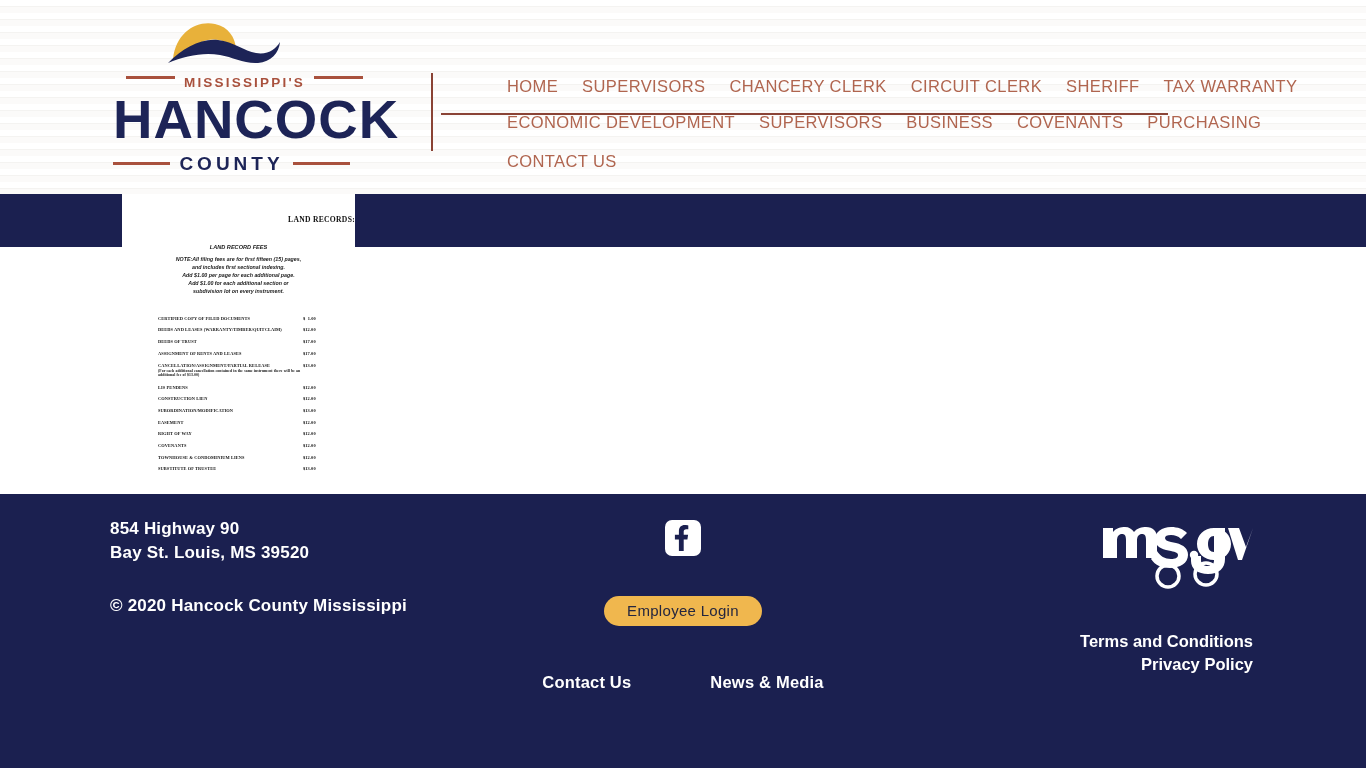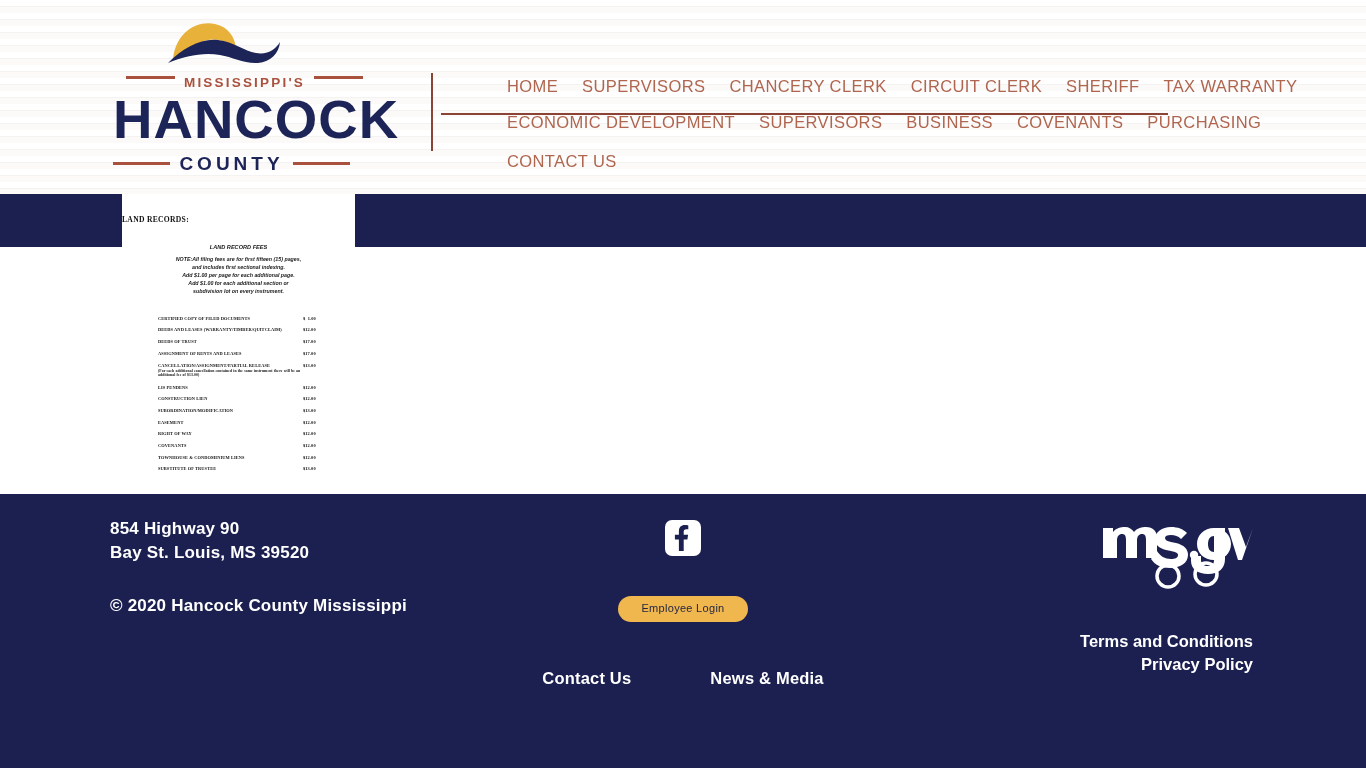--- a/index.html
+++ b/index.html
@@ -95,21 +95,21 @@
   
   .doc-wrap {
     position:absolute; left:122px; top:194px; width:233px; height:300px;
     background:#ffffff;
   }
   .doc-page {
     position:absolute; left:0; top:0; width:233px; height:277px;
     background:#ffffff; overflow:hidden;
   }
   .doc-title {
-    text-align:left; margin-top:21px;
+    text-align:right; margin-top:21px;
     font-family:"Liberation Serif", serif;
     font-weight:700; font-size:7.6px; color:#111;
     letter-spacing:0.3px;
   }
   .doc-note {
     margin-top:19px; text-align:center;
     font-family:"Liberation Sans", sans-serif;
     font-weight:700; font-style:italic;
     font-size:5.3px; line-height:1.55; color:#1a1a1a;
     padding:0 34px;
@@ -153,21 +153,21 @@
     position:absolute; left:483px; top:0; width:400px; text-align:center;
   }
   .fb-icon {
     display:inline-block; margin-top:26px; width:36px; height:36px;
     cursor:pointer;
   }
   .emp-btn {
     display:inline-block; margin-top:36px;
     background:#f0b74e; color:#24263f;
     font-family:"Liberation Sans Narrow","Liberation Sans", sans-serif;
-    font-weight:400; font-size:11px; letter-spacing:0.3px;
+    font-weight:400; font-size:15px; letter-spacing:0.3px;
     padding:7px 23px 8px; border-radius:17px; border:none;
     cursor:pointer; line-height:1;
   }
   .f-links {
     margin-top:47px; display:flex; justify-content:center; gap:79px;
   }
   .f-link {
     font-family:"Liberation Sans Narrow","Liberation Sans", sans-serif;
     font-weight:700; font-size:16.5px; color:#ffffff;
     text-decoration:none; letter-spacing:0.2px; cursor:pointer;

